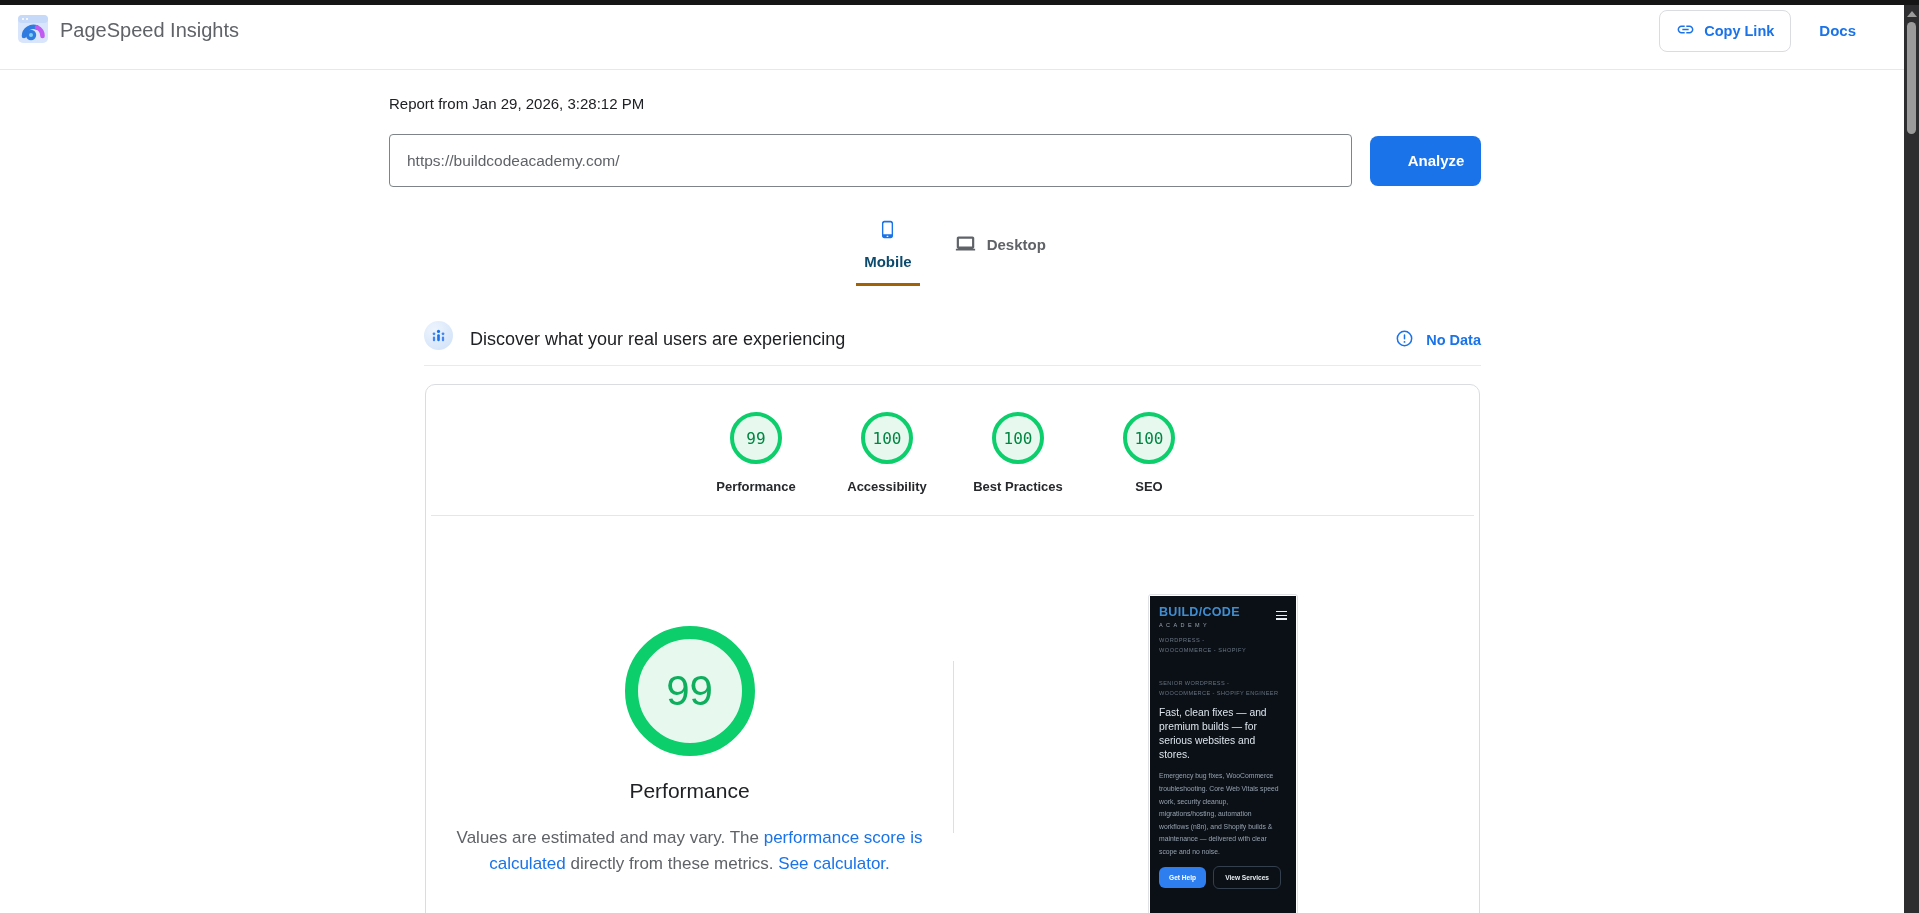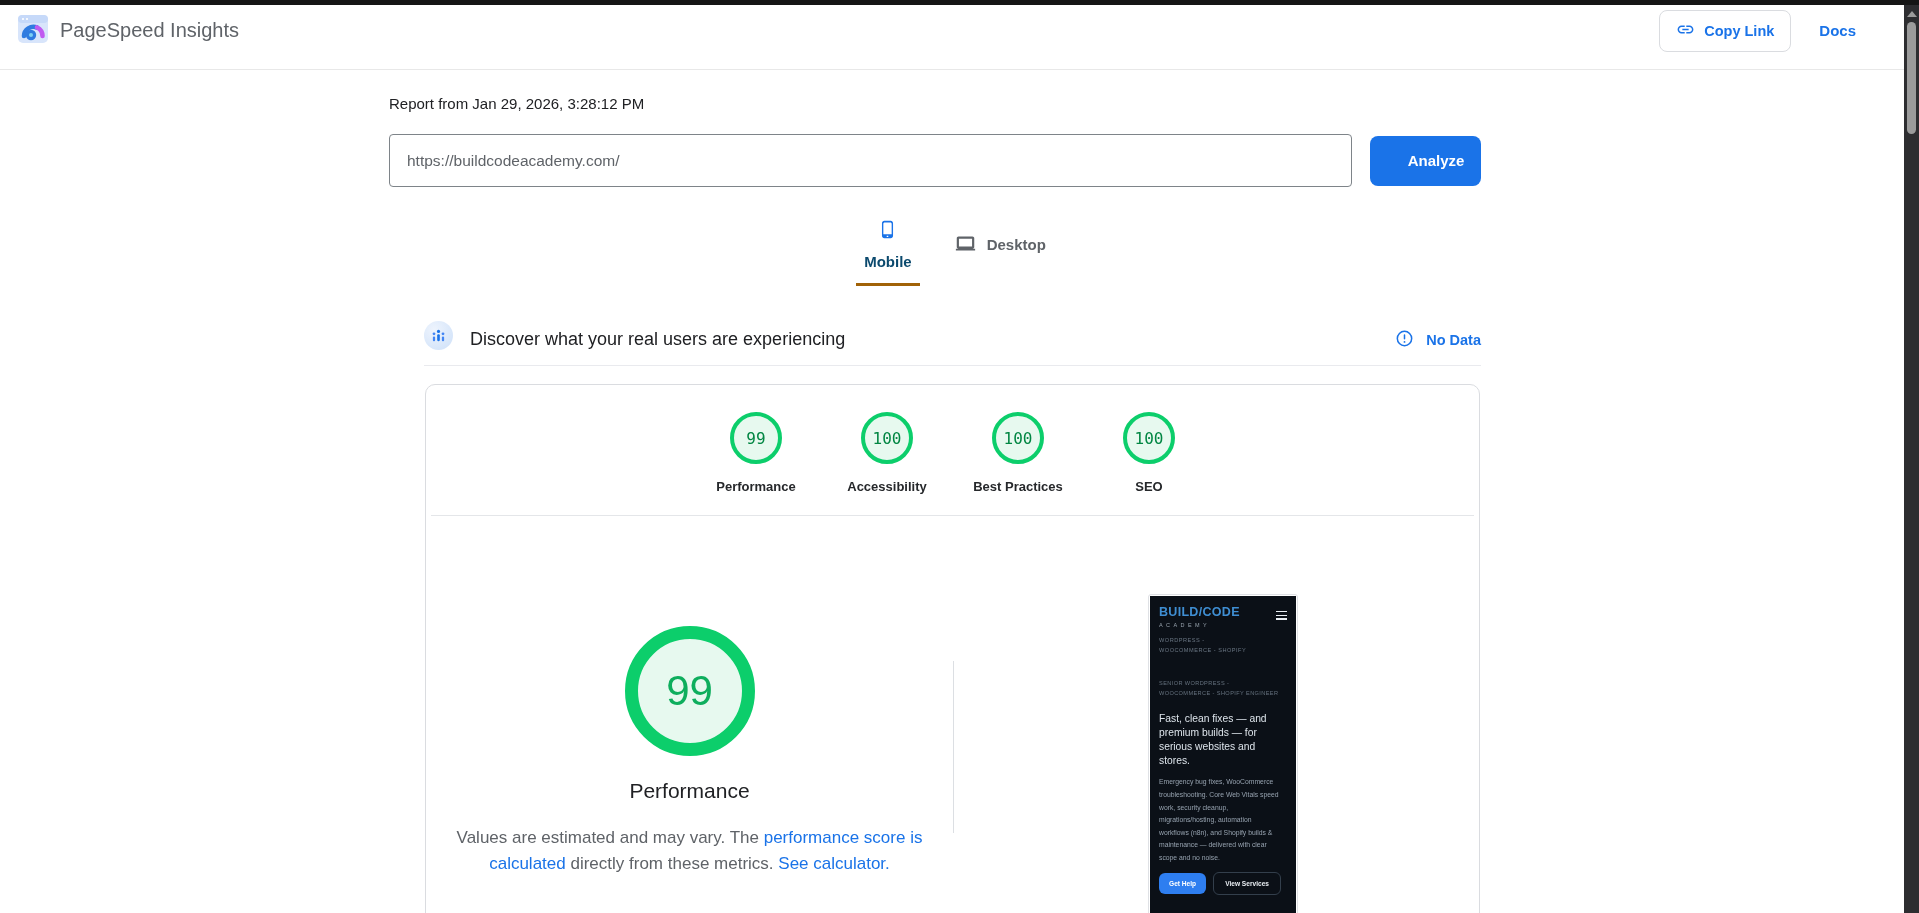--- a/index.html
+++ b/index.html
@@ -107,21 +107,21 @@
     border:1px solid #dfe1e5; border-radius:3px; background:#fff; padding:1px; overflow:hidden;
   }
   .site { width:146px; height:346px; background:#0b1017; padding:9px; overflow:hidden; }
   .site-header { display:flex; justify-content:space-between; align-items:flex-start; }
   .site-logo { color:#3f8ed2; font-size:12.5px; font-weight:bold; letter-spacing:0.3px; }
   .site-logo-sub { color:#97a2ad; font-size:5.5px; letter-spacing:3.4px; margin-top:3px; }
   .hamburger { margin-top:6px; }
   .hamburger div { width:11px; height:1.4px; background:#e8edf2; margin-bottom:2.2px; }
   .site-tags { margin-top:8px; width:95px; color:#6a7683; font-size:5.6px; letter-spacing:0.5px; line-height:1.7; }
   .site-kicker { margin-top:24px; width:120px; color:#66727f; font-size:5.6px; letter-spacing:0.4px; line-height:1.7; }
-  .site-headline { margin-top:14px; width:122px; color:#dde4eb; font-size:10.3px; line-height:1.37; }
+  .site-headline { margin-top:8px; width:122px; color:#dde4eb; font-size:10.3px; line-height:1.37; }
   .site-paragraph { margin-top:8px; width:124px; color:#96a2af; font-size:6.8px; line-height:1.85; }
   .site-buttons { margin-top:8px; display:flex; gap:7px; align-items:center; }
   .site-btn-primary {
     background:#2e7ef0; color:#fff; font-size:6.6px; font-weight:bold;
     padding:7px 10px; border-radius:6px; border:none; font-family:"Liberation Sans", sans-serif;
   }
   .site-btn-secondary {
     background:transparent; color:#e8edf2; font-size:6.6px; font-weight:bold;
     padding:7px 11px; border-radius:6px; border:1px solid #333f4c; font-family:"Liberation Sans", sans-serif;
   }

